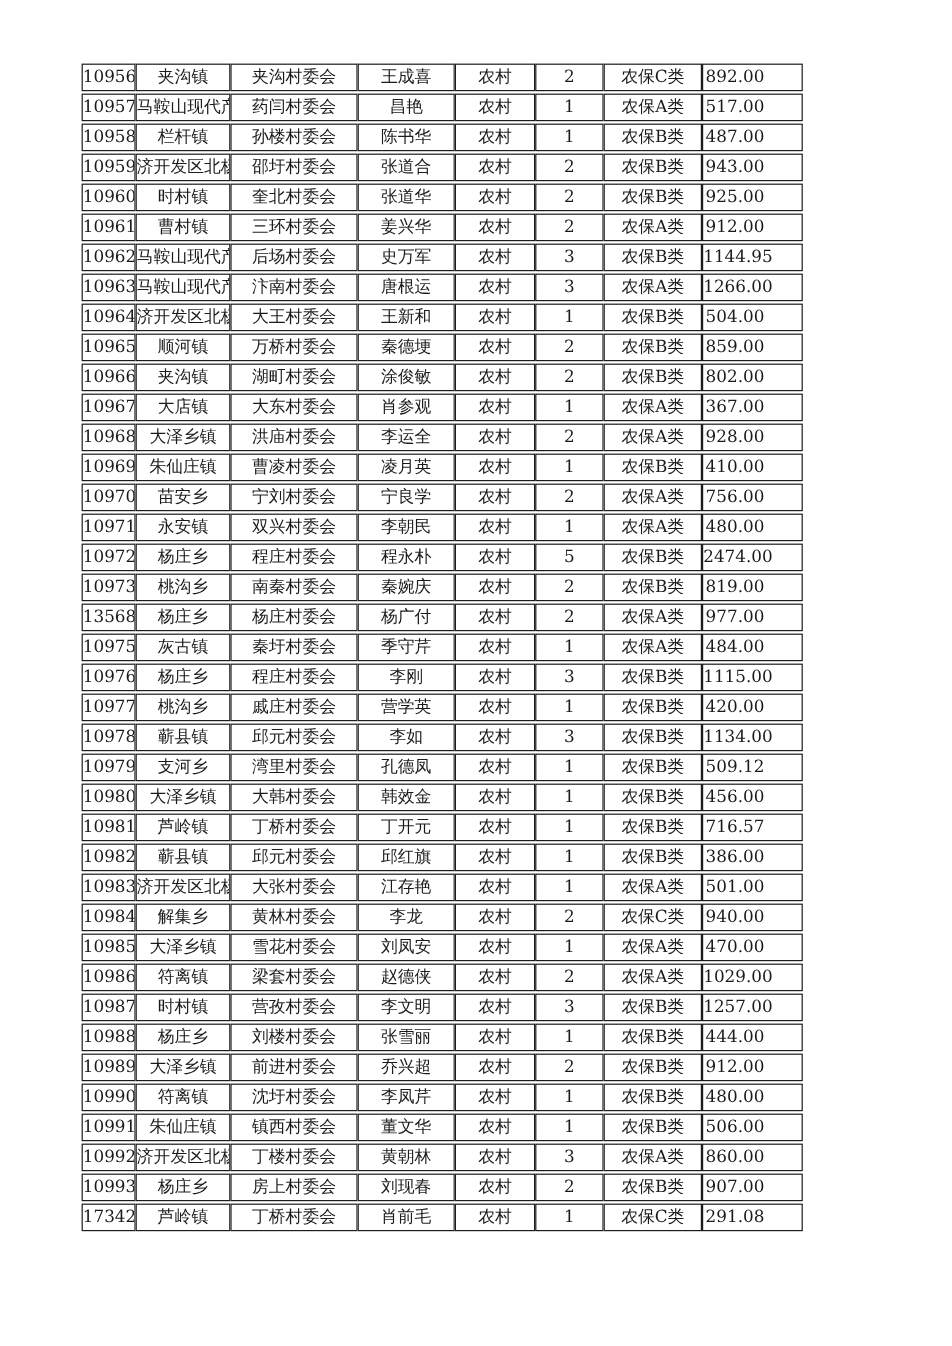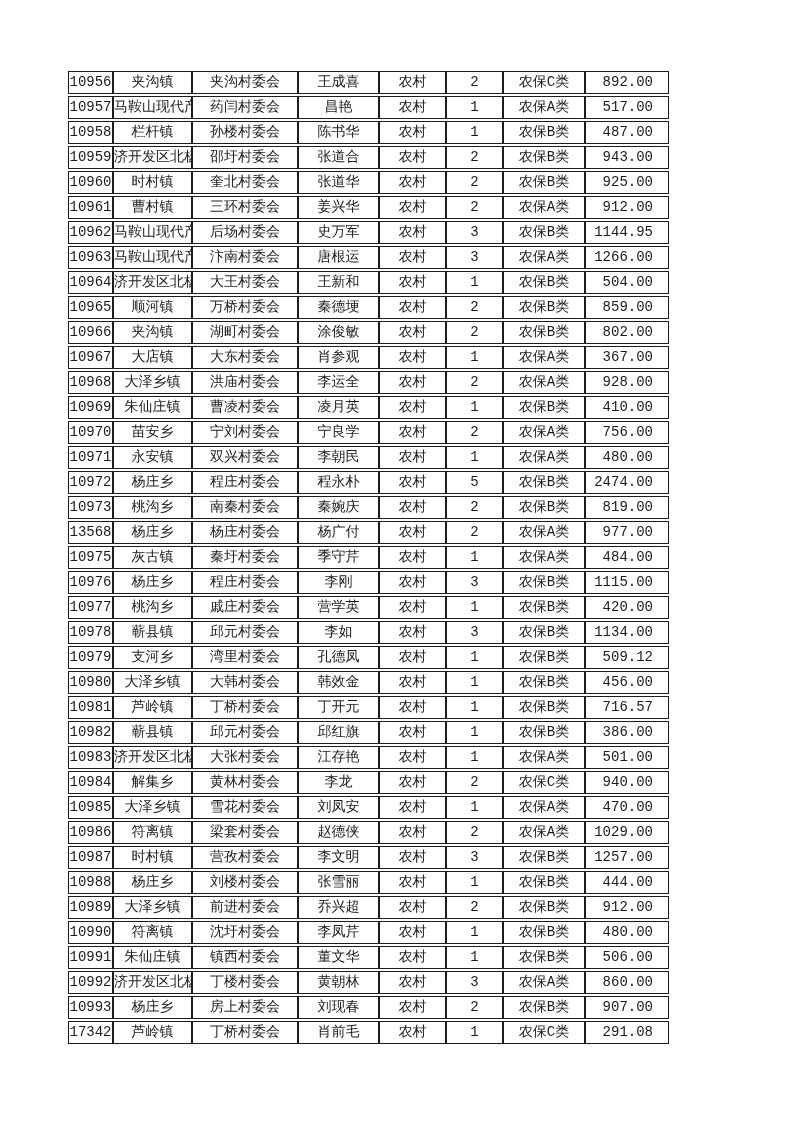--- a/index.html
+++ b/index.html
@@ -11,42 +11,41 @@
     position: relative;
     width: 793px;
     height: 1122px;
     background: #ffffff;
     overflow: hidden;
     font-family: "DejaVu Serif", "Liberation Serif", serif;
   }
   .grid-table {
     position: absolute;
     left: 68px;
-    top: 71px;
+    top: 53px;
     display: grid;
     grid-template-columns: 45px 79px 106px 81px 67px 57px 82px 84px;
     row-gap: 2px;
-    font-family: Liberation Mono, monospace;
   }
   .row { display: contents; }
   .cell {
     box-sizing: border-box;
     height: 23px;
     line-height: 21px;
     border: 1px solid #1c1c1c;
     overflow: hidden;
     white-space: nowrap;
     text-align: center;
     font-size: 14px;
     color: #1a1a1a;
     background: #ffffff;
   }
   .c-amount {
     text-align: right;
-    padding-right: 15px;
+    padding-right: 31px;
   }
 </style>
 </head>
 <body>
 
 <div class="page">
   <div class="grid-table">
   <div class="row">
     <div class="cell c-id">10956</div>
     <div class="cell c-town">夹沟镇</div>

